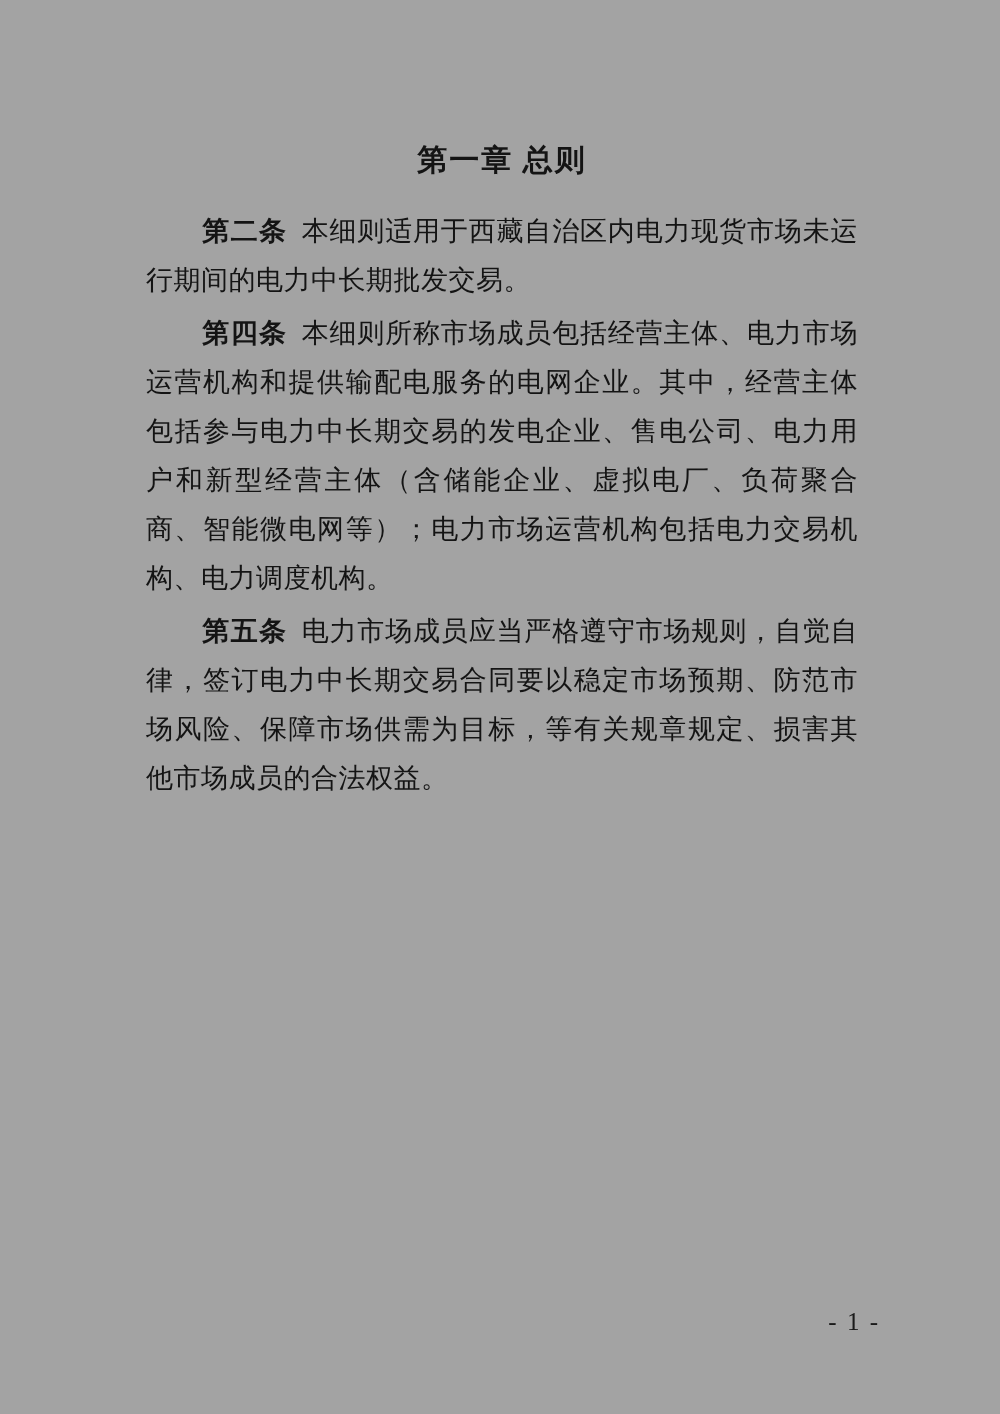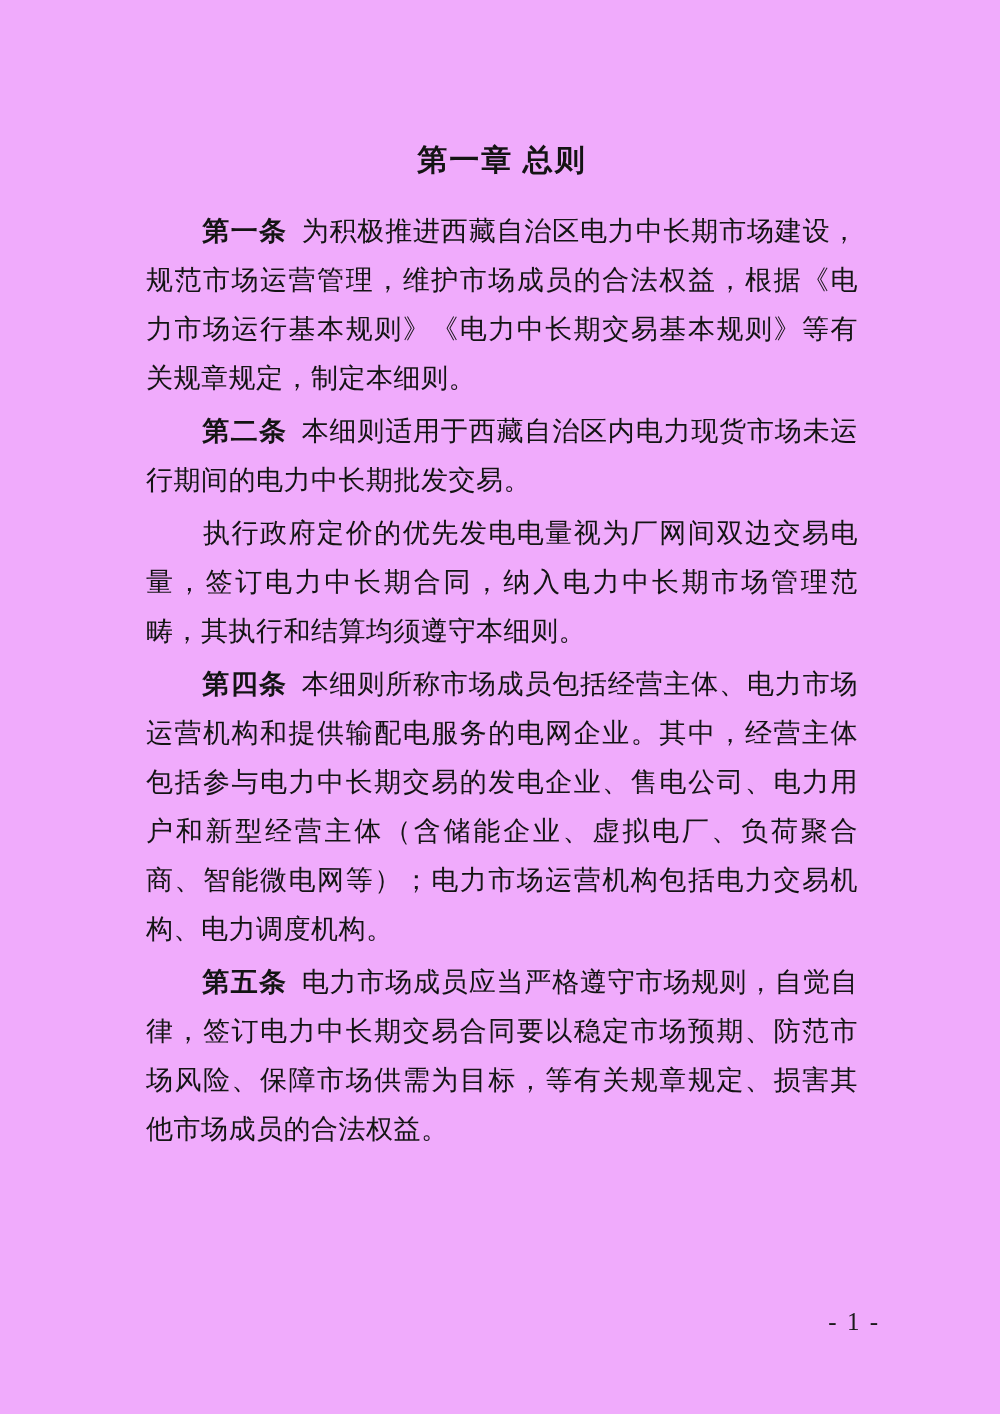--- a/index.html
+++ b/index.html
@@ -14,21 +14,21 @@
     color: #141414;
     position: relative;
     overflow: hidden;
   }
   .page {
     position: absolute;
     left: 0;
     top: 0;
     width: 1000px;
     height: 1414px;
-    background: #f0abfc;
+    background: #a3a3a3;
   }
   .content {
     position: absolute;
     left: 146px;
     top: 140px;
     width: 712px;
   }
   .chapter-title {
     text-align: center;
     font-size: 30px;
@@ -67,32 +67,26 @@
   }
 </style>
 </head>
 <body>
 
 <div class="page">
   <div class="content">
 
     <h1 class="chapter-title">第一章  总则</h1>
 
-    <p class="para">
-      <span class="indent"></span><span class="art-num">第一条</span><span class="art-gap"></span><span>为积极推进西藏自治区电力中长期市场建设，规范市场运营管理，维护市场成员的合法权益，根据《电力市场运行基本规则》《电力中长期交易基本规则》等有关规章规定，制定本细则。</span>
-    </p>
 
     <p class="para">
       <span class="indent"></span><span class="art-num">第二条</span><span class="art-gap"></span><span>本细则适用于西藏自治区内电力现货市场未运行期间的电力中长期批发交易。</span>
     </p>
 
 
-    <p class="para">
-      <span class="indent"></span><span>执行政府定价的优先发电电量视为厂网间双边交易电量，签订电力中长期合同，纳入电力中长期市场管理范畴，其执行和结算均须遵守本细则。</span>
-    </p>
 
     <p class="para">
       <span class="indent"></span><span class="art-num">第四条</span><span class="art-gap"></span><span>本细则所称市场成员包括经营主体、电力市场运营机构和提供输配电服务的电网企业。其中，经营主体包括参与电力中长期交易的发电企业、售电公司、电力用户和新型经营主体（含储能企业、虚拟电厂、负荷聚合商、智能微电网等）；电力市场运营机构包括电力交易机构、电力调度机构。</span>
     </p>
 
     <p class="para">
       <span class="indent"></span><span class="art-num">第五条</span><span class="art-gap"></span><span>电力市场成员应当严格遵守市场规则，自觉自律，签订电力中长期交易合同要以稳定市场预期、防范市场风险、保障市场供需为目标，等有关规章规定、损害其他市场成员的合法权益。</span>
     </p>
 
   </div>

